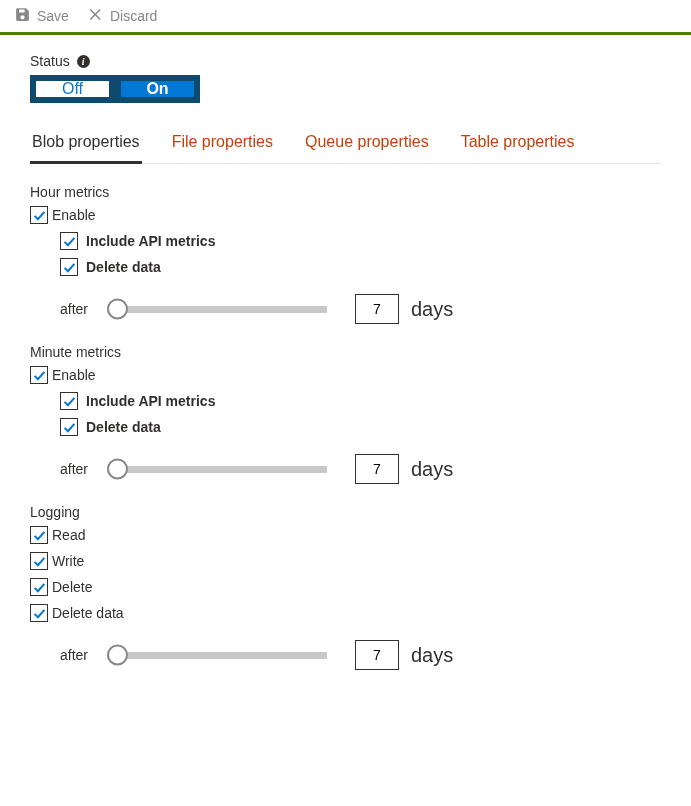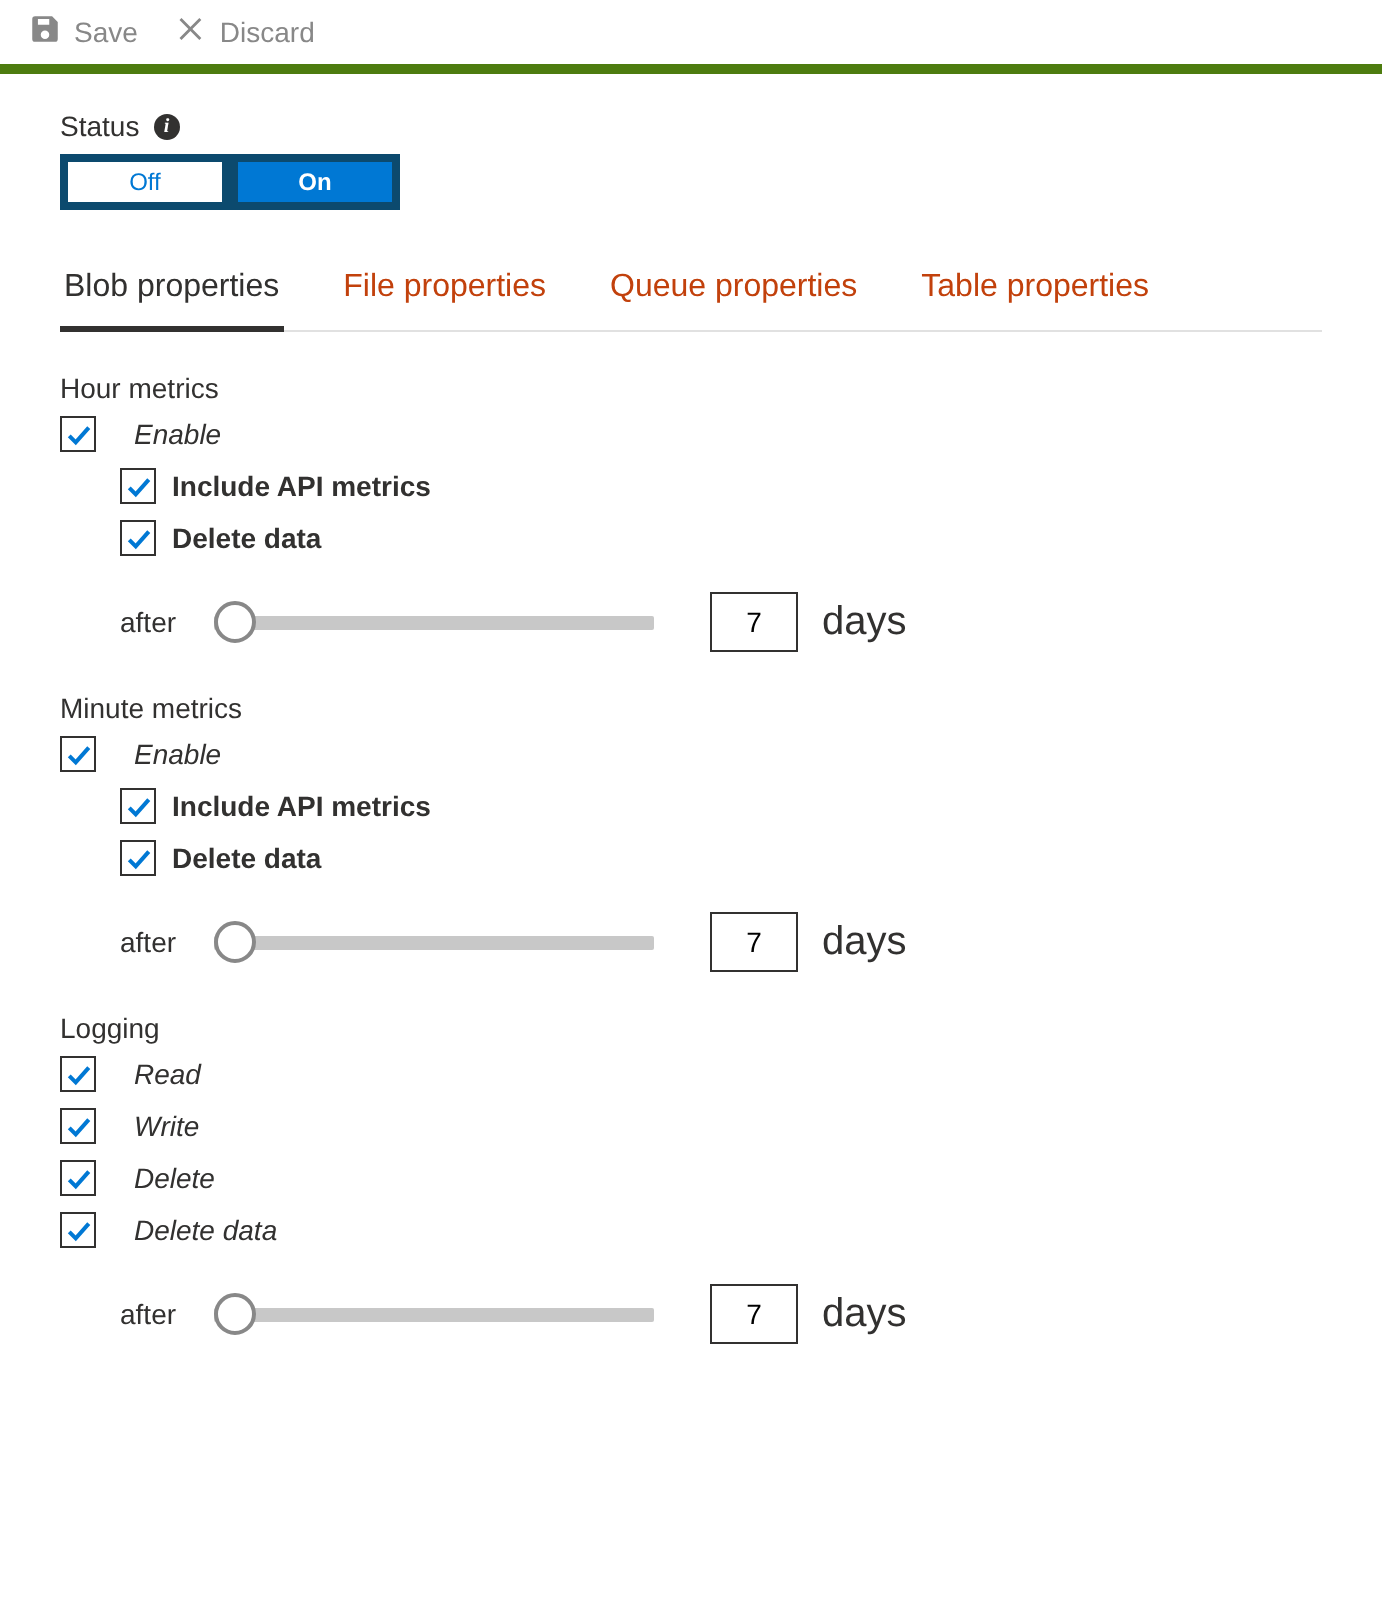--- a/index.html
+++ b/index.html
@@ -8,21 +8,21 @@
     font-family: "Segoe UI", -apple-system, sans-serif;
     font-size: 14px;
     color: #323130;
     background: #fff;
     width: 691px;
   }
   .toolbar {
     display: flex;
     align-items: center;
     padding: 6px 14px;
-    border-bottom: 5px solid #4d7c0f;
+    border-bottom: 3px solid #4d7c0f;
   }
   .toolbar-btn {
     display: flex;
     align-items: center;
     gap: 6px;
     margin-right: 18px;
     color: #888;
     cursor: pointer;
     font-size: 14px;
   }
@@ -53,22 +53,22 @@
   .toggle {
     display: flex;
     margin-bottom: 24px;
   }
   .toggle-btn {
     width: 85px;
     height: 28px;
     display: flex;
     align-items: center;
     justify-content: center;
-    border: 4px solid #0c4a6e;
-    font-size: 12px;
+    border: 6px solid #0c4a6e;
+    font-size: 16px;
     cursor: pointer;
     user-select: none;
   }
   .toggle-off {
     color: #0078d4;
     background: #fff;
   }
   .toggle-on {
     color: #fff;
     background: #0078d4;
@@ -95,24 +95,23 @@
   .section {
     margin-bottom: 20px;
   }
   .section-title {
     font-size: 14px;
     margin-bottom: 6px;
   }
   .check-row {
     display: flex;
     align-items: center;
-    gap: 19px;
+    gap: 4px;
     margin: 4px 0 8px 0;
     font-size: 14px;
-    font-style: italic;
   }
   .sub-check-row {
     display: flex;
     align-items: center;
     gap: 8px;
     margin: 4px 0 8px 30px;
     font-size: 14px;
     font-weight: bold;
   }
   .checkbox {

